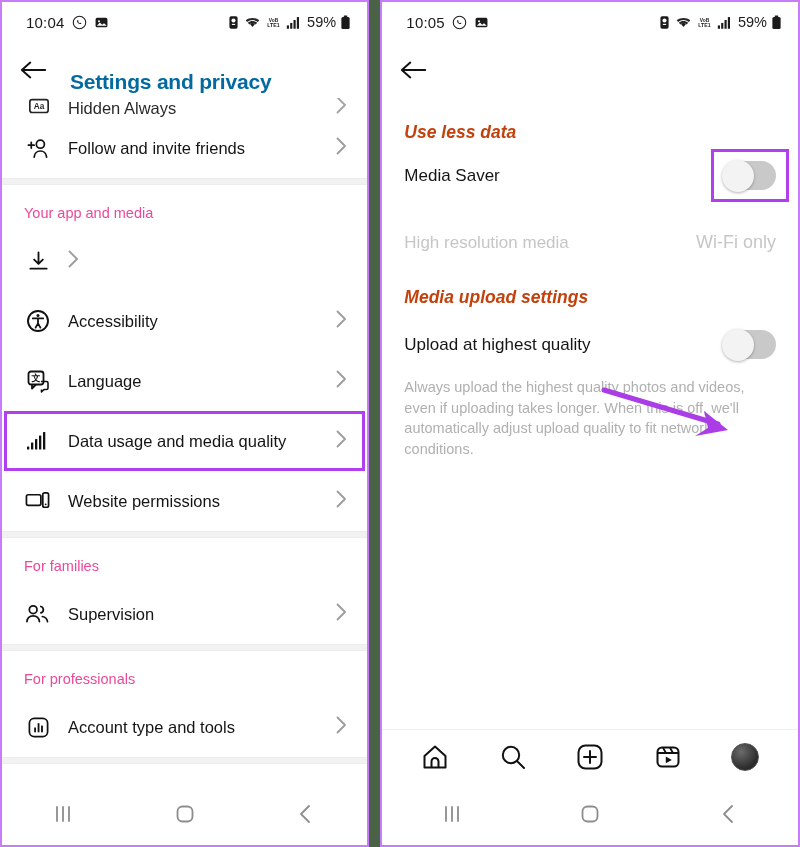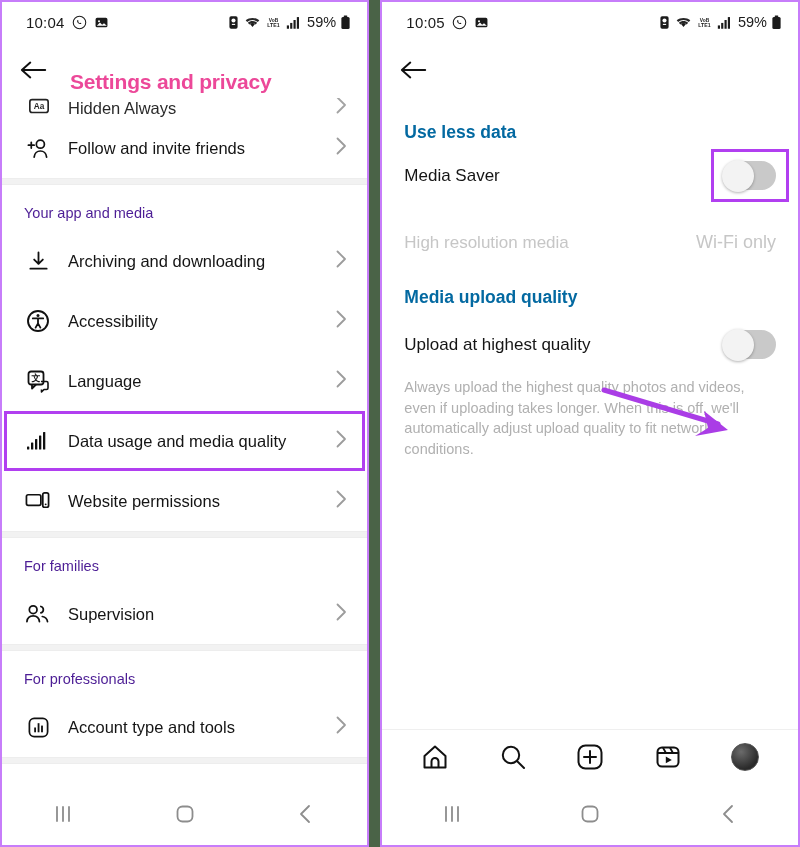--- a/index.html
+++ b/index.html
@@ -48,21 +48,21 @@
   .appbar {
     height: 56px;
     display: flex;
     align-items: center;
     padding: 0 18px;
     gap: 22px;
   }
   .appbar .title {
     font-size: 21px;
     font-weight: bold;
-    color: #ec4899;
+    color: #0369a1;
     letter-spacing: -.2px;
     margin-top: 24px;
   }
   .back-arrow { display: inline-flex; cursor: pointer; }
 
   
   .list { position: relative; }
   .row {
     display: flex;
     align-items: center;
@@ -70,41 +70,42 @@
     padding: 0 20px 0 22px;
     gap: 18px;
     background: #fff;
   }
   .row .ico { width: 26px; display: flex; justify-content: flex-end; align-items: center; flex: 0 0 26px; }
   .row .label { flex: 1; font-size: 16.5px; color: #151515; }
   .row .chev { color: #9c9c9c; flex: 0 0 auto; }
   .row.clipped { height: 20px; overflow: hidden; align-items: flex-end; opacity: .92; }
   .section-head {
     font-size: 14.5px;
-    color: #4c1d95;
+    color: #ec4899;
     padding: 20px 22px 10px 22px;
   }
   .sep { height: 7px; background: #f2f2f2; border-top: 1px solid #ededed; border-bottom: 1px solid #ededed; }
 
   
   .hl-row { position: relative; }
   .hl-row::after {
     content: "";
     position: absolute;
     left: 2px; right: 2px; top: 0; bottom: 0;
     border: 3px solid #b13ff0;
     pointer-events: none;
   }
 
   
   .sec-title {
     font-size: 17.5px;
     font-weight: bold;
-    color: #0369a1;
+    color: #c2410c;
     padding: 24px 22px 0 22px;
+    font-style: italic;
   }
   .pref {
     display: flex;
     align-items: center;
     justify-content: space-between;
     padding: 18px 22px 16px 22px;
     position: relative;
   }
   .pref .pref-label { font-size: 17px; color: #151515; }
   .pref.disabled .pref-label,
@@ -287,21 +288,20 @@
 
       <div class="section-head">Your app and media</div>
 
       <div class="row">
         <span class="ico">
           <svg width="23" height="23" viewBox="0 0 24 24">
               <path d="M12 2.5v12M12 14.5l-4.5-4.5M12 14.5l4.5-4.5" fill="none" stroke="#111" stroke-width="1.9" stroke-linecap="round" stroke-linejoin="round"></path>
               <path d="M3.5 19.5h17" stroke="#111" stroke-width="1.9" stroke-linecap="round"></path>
             </svg>
         </span>
-        <span class="label">Archiving and downloading</span>
         <span class="chev">
           <svg width="11" height="18" viewBox="0 0 11 18">
               <path d="M1.5 1.5L9 9l-7.5 7.5" fill="none" stroke="#9c9c9c" stroke-width="1.8" stroke-linecap="round" stroke-linejoin="round"></path>
             </svg>
         </span>
       </div>
 
       <div class="row">
         <span class="ico">
           <svg width="24" height="24" viewBox="0 0 24 24">
@@ -512,21 +512,21 @@
         </span>
       </span>
     </div>
 
 
     <div class="pref disabled" style="padding-top:26px;padding-bottom:8px;">
       <span class="pref-label">High resolution media</span>
       <span class="pref-value">Wi-Fi only</span>
     </div>
 
-    <div class="sec-title" style="padding-top:26px;">Media upload quality</div>
+    <div class="sec-title" style="padding-top:26px;">Media upload settings</div>
 
     <div class="pref" style="padding-top:22px;padding-bottom:18px;">
       <span class="pref-label">Upload at highest quality</span>
       <span class="toggle-wrap">
         <span class="toggle">
           <span class="knob"></span>
         </span>
       </span>
     </div>
 

